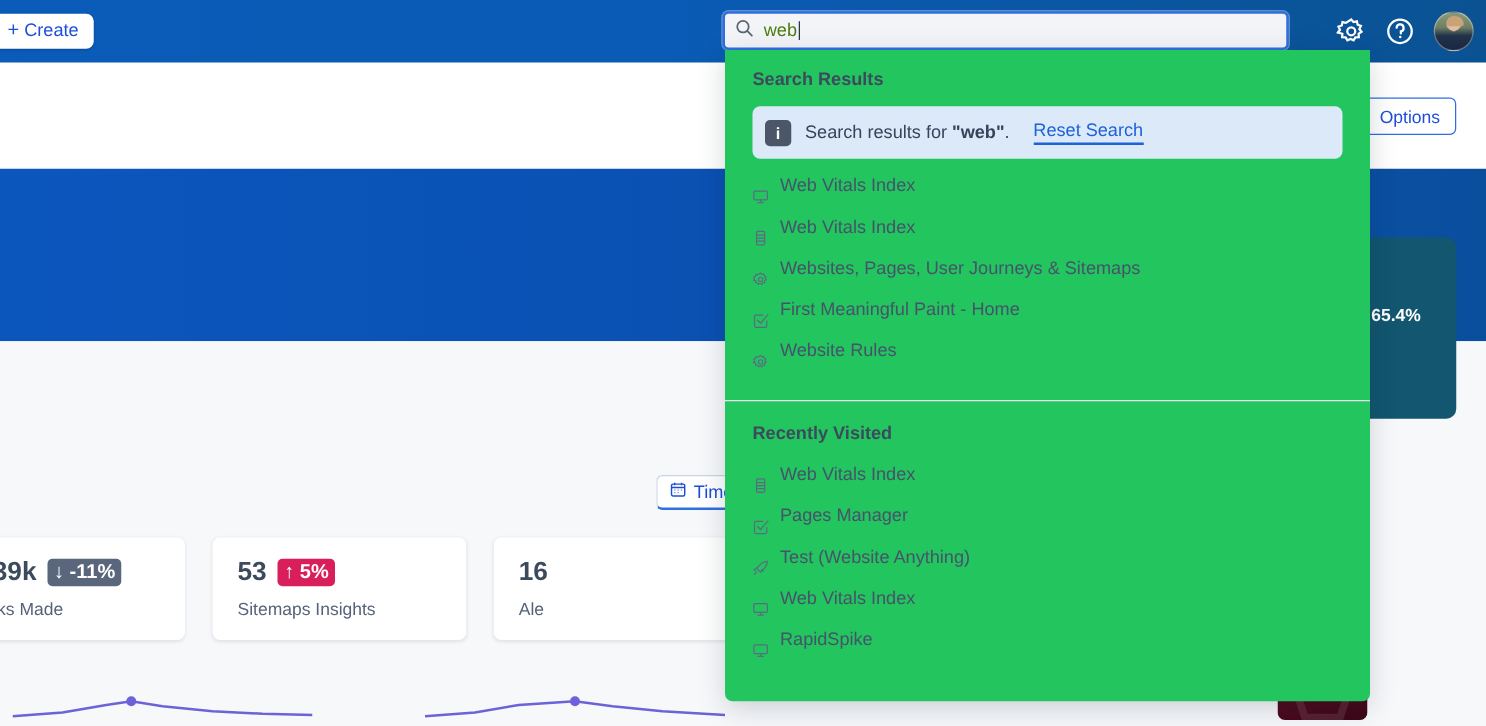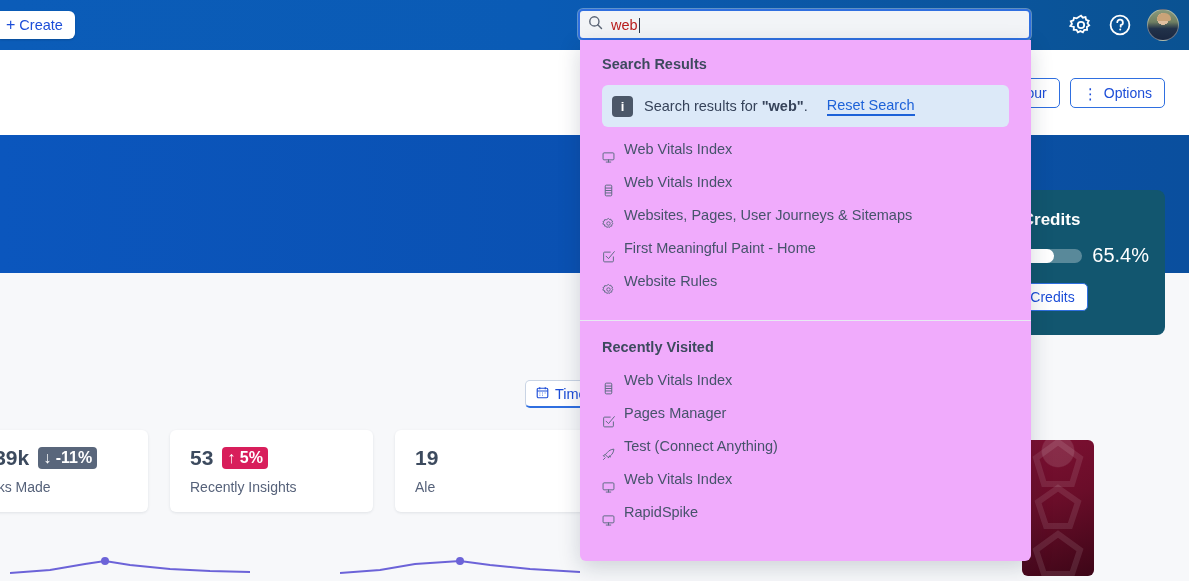--- a/index.html
+++ b/index.html
@@ -45,21 +45,21 @@
     border: 2px solid #2f6fe0;
     border-radius: 5px;
     display: flex; align-items: center;
     padding: 0 8px;
     box-shadow: 0 0 0 1px rgba(255,255,255,.35);
   }
   .search-box svg { flex: none; }
   .search-text {
     margin-left: 8px;
     font-size: 14.5px;
-    color: #b91c1c;
+    color: #4d7c0f;
     position: relative;
   }
   .caret {
     display: inline-block;
     width: 1px; height: 15px;
     background: #2b3648;
     margin-left: 1px;
     vertical-align: -3px;
   }
 
@@ -111,21 +111,21 @@
     color: #fff; padding: 20px 16px;
     z-index: 6;
   }
   .credits-title { font-size: 17px; font-weight: bold; white-space: nowrap; }
   .credits-row { display: flex; align-items: center; gap: 10px; margin-top: 14px; }
   .credits-bar {
     width: 86px; height: 14px; border-radius: 7px;
     background: rgba(255,255,255,.30); position: relative; overflow: hidden;
   }
   .credits-bar > i { position: absolute; left: 0; top: 0; bottom: 0; width: 65.4%; background: #fff; border-radius: 7px; display: block; }
-  .credits-pct { font-size: 20px; font-weight: normal; text-align: center; }
+  .credits-pct { font-size: 14px; font-weight: bold; text-align: center; }
   .credits-btn {
     margin-top: 16px; display: inline-flex; align-items: center;
     height: 28px; padding: 0 12px;
     background: #fff; color: #1d4ed8; border: 1px solid #2f6fe0;
     border-radius: 5px; font-size: 14px; cursor: pointer; white-space: nowrap;
   }
 
   .content-grey {
     position: absolute; left: 0; top: 223px; width: 1189px; height: 308px;
     background: #f7f8fa;
@@ -174,22 +174,22 @@
   .spark {
     position: absolute; bottom: 0; height: 30px; width: 240px;
     z-index: 4;
   }
   .spark.a { left: 10px; }
   .spark.b { left: 340px; }
 
   
   .dropdown {
     position: absolute; left: 580px; top: 40px;
-    width: 451px;
-    background: #f0abfc;
+    width: 516px;
+    background: #22c55e;
     border-radius: 0 0 6px 6px;
     box-shadow: 0 6px 22px rgba(18,32,58,.18);
     z-index: 50;
     padding-top: 16px;
   }
   .dd-section-title {
     font-size: 14.5px; font-weight: bold; color: #3d4a5e;
     padding: 0 22px; margin-bottom: 13px;
   }
   .info-banner {
@@ -276,25 +276,25 @@
           <span class="stat-value">46.39k</span>
           <span class="badge down">↓ -11%</span>
         </div>
         <div class="stat-label">Checks Made</div>
       </div>
       <div class="stat-card">
         <div class="stat-top">
           <span class="stat-value">53</span>
           <span class="badge up">↑ 5%</span>
         </div>
-        <div class="stat-label">Recently Insights</div>
+        <div class="stat-label">Sitemaps Insights</div>
       </div>
       <div class="stat-card">
         <div class="stat-top">
-          <span class="stat-value">19</span>
+          <span class="stat-value">16</span>
         </div>
         <div class="stat-label">Ale</div>
       </div>
     </div>
 
     <div class="red-card">
       <svg width="72" height="136" viewBox="0 0 72 136" fill="none" stroke="rgba(255,255,255,.10)" stroke-width="6">
         <path d="M36 2 L58 18 L50 44 L22 44 L14 18 Z"></path>
         <path d="M36 48 L56 62 L48 86 L24 86 L16 62 Z"></path>
         <path d="M36 94 L58 110 L50 134 L22 134 L14 110 Z"></path>
@@ -432,21 +432,21 @@
           <span>Pages Manager</span>
         </div>
         <div class="dd-item">
           <span class="gi">
             <svg width="13" height="13" viewBox="0 0 16 16" fill="none" stroke="#5d6b82" stroke-width="1.2">
               <path d="M14.6 1.4c-3.6.3-6.2 1.8-8.2 4.3L4 8.1l3.9 3.9 2.4-2.4c2.5-2 4-4.6 4.3-8.2z"></path>
               <path d="M4 8.1L1.6 9.4l1.5 1.5M7.9 12l1.3-2.4 1.5 1.5" stroke-linecap="round"></path>
               <path d="M1.8 14.2l2-2" stroke-linecap="round"></path>
             </svg>
           </span>
-          <span>Test (Connect Anything)</span>
+          <span>Test (Website Anything)</span>
         </div>
         <div class="dd-item">
           <span class="gi">
             <svg width="13" height="13" viewBox="0 0 16 16" fill="none" stroke="#5d6b82" stroke-width="1.2">
               <rect x="1.3" y="2.3" width="13.4" height="8.6" rx="1.2"></rect>
                 <path d="M8 10.9v2.6M5.2 13.6h5.6" stroke-linecap="round"></path>
             </svg>
           </span>
           <span>Web Vitals Index</span>
         </div>

